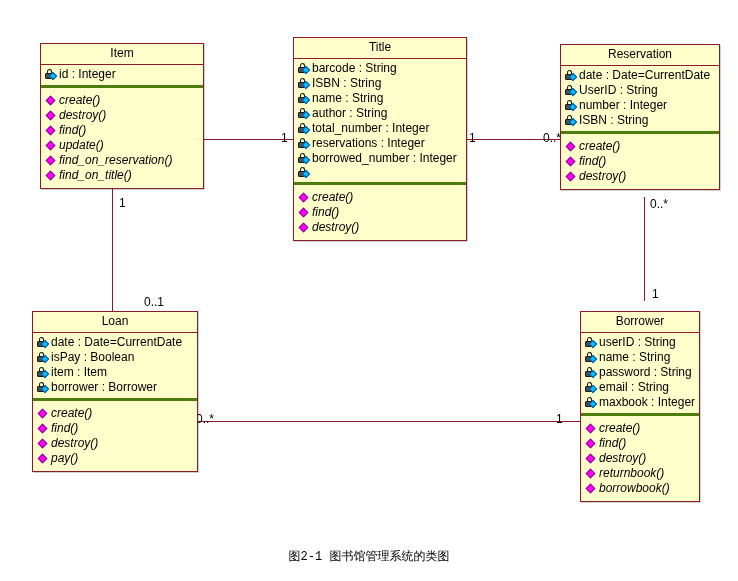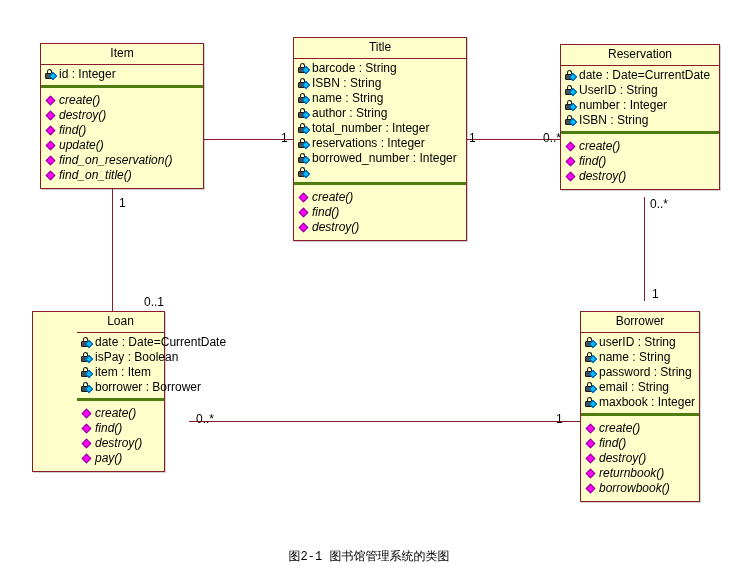--- a/index.html
+++ b/index.html
@@ -358,21 +358,21 @@
       </div>
       <div class="member">
         <span class="icon-op">
             <span class="diamond"></span>
           </span>
         <span class="mtext">destroy()</span>
       </div>
     </div>
   </div>
 
-  <div class="umlclass" style="left:32px; top:311px; width:133px;padding-left:44px;">
+  <div class="umlclass" style="left:32px; top:311px; width:166px;">
     <div class="cls-name">Loan</div>
     <div class="cls-attrs">
       <div class="member">
         <span class="icon-attr">
             <span class="lock-shackle"></span>
             <span class="lock-body"></span>
             <span class="diamond"></span>
           </span>
         <span class="mtext">date : Date=CurrentDate</span>
       </div>

